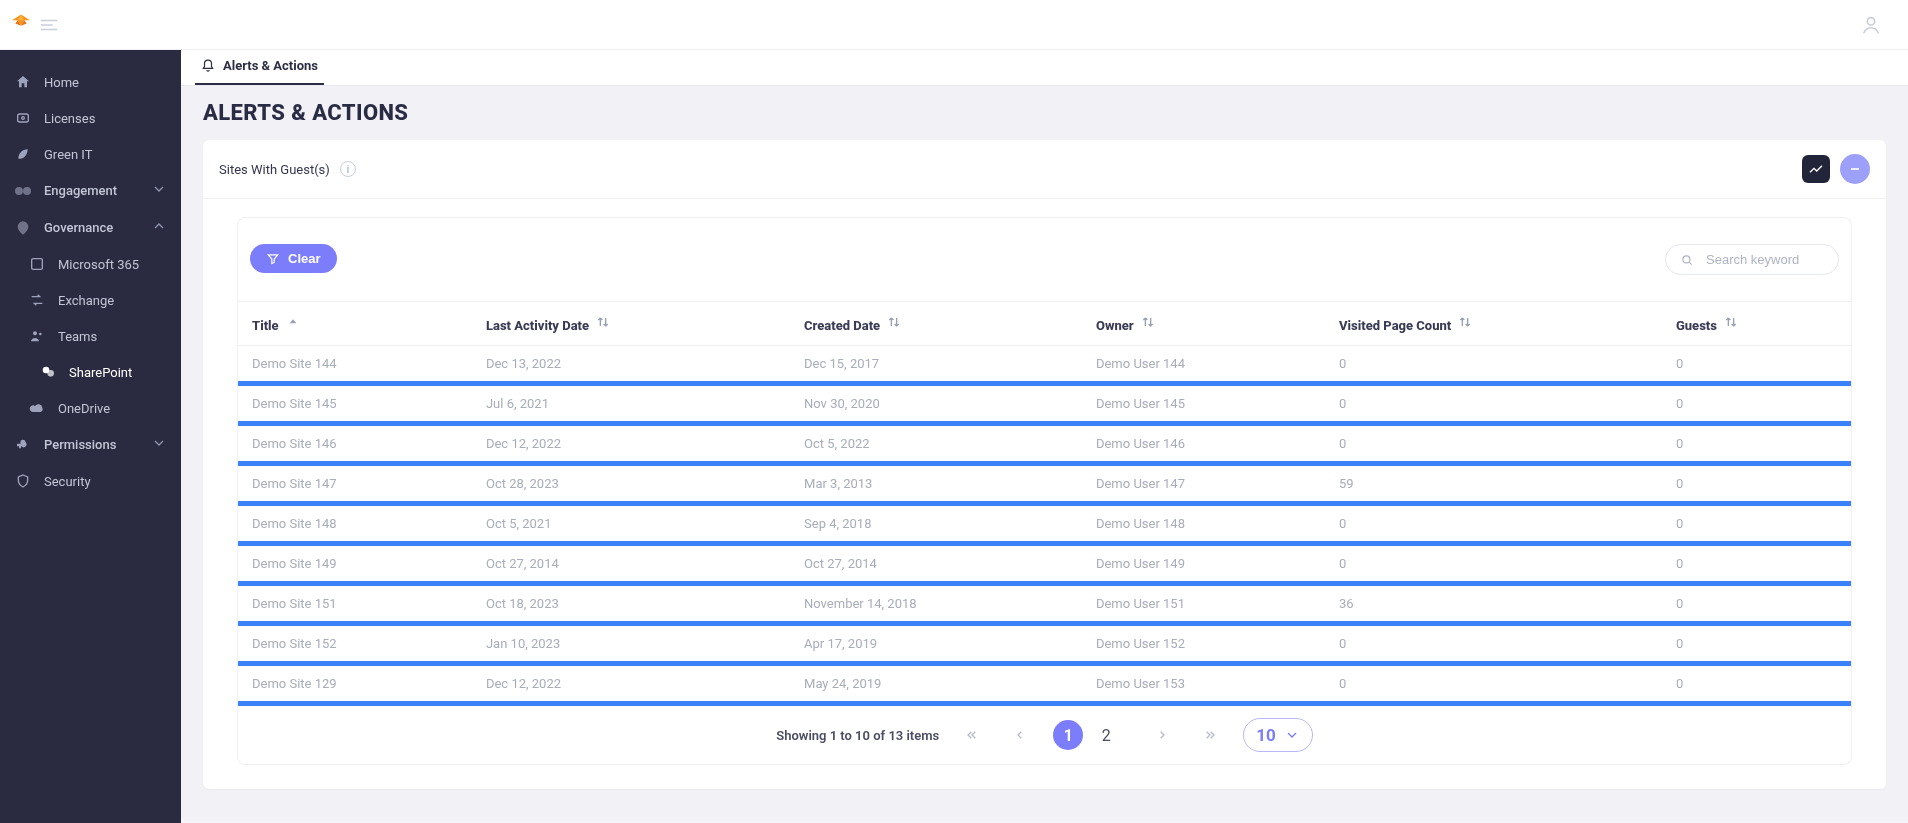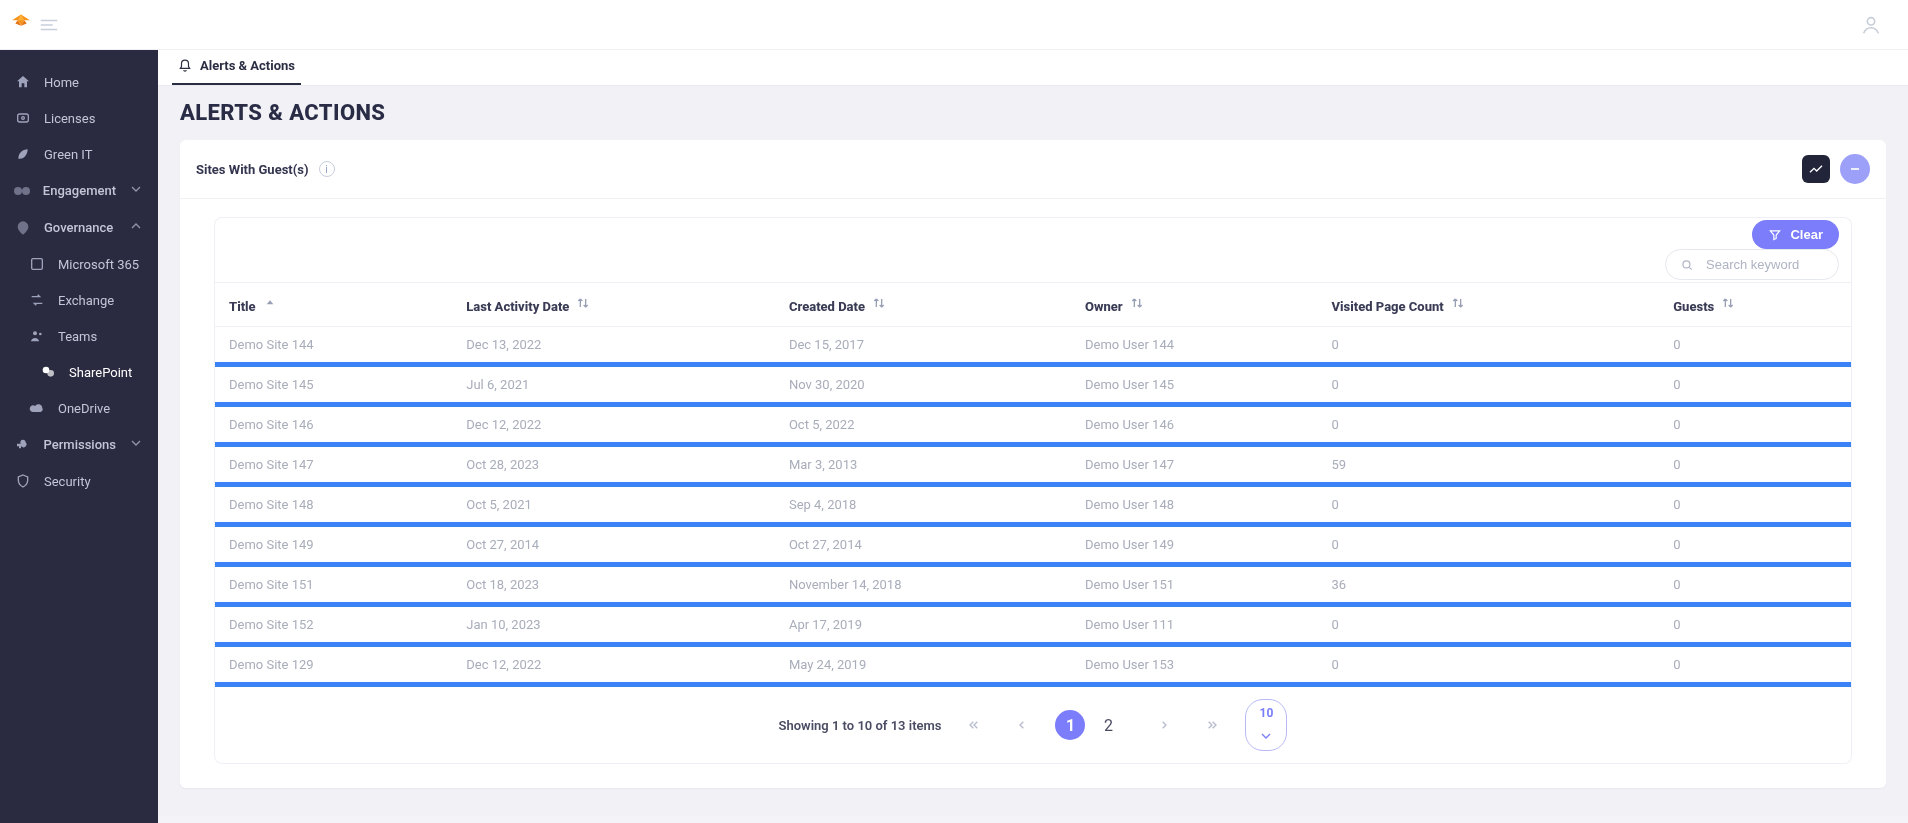--- a/index.html
+++ b/index.html
@@ -21,21 +21,21 @@
   .topbar{position:relative;height:50px;background:#ffffff;display:flex;align-items:center;padding:0 26px 0 8px;border-bottom:1px solid #eef0f4;}
   .logo{display:inline-flex;align-items:center;gap:10px;}
   .logo svg{width:26px;height:26px;}
   .burger svg{width:18px;height:14px;}
   .burger{padding:6px;display:inline-flex;align-items:center;cursor:pointer;}
   .spacer{flex:1;}
   .avatar{width:22px;height:22px;color:#c8cdd7;}
 
   
   .shell{display:flex;min-height:calc(100vh - 50px);}
-  .sidebar{width:158px;background:var(--sidebar);color:#c7c9d6;font-size:13px;}
+  .sidebar{width:181px;background:var(--sidebar);color:#c7c9d6;font-size:13px;}
   .nav{list-style:none;margin:0;padding:14px 0;}
   .nav li{display:flex;align-items:center;gap:12px;padding:9px 14px;cursor:pointer;color:#c3c6d6;}
   .nav li .glyph{width:18px;height:18px;display:inline-flex;align-items:center;justify-content:center;color:#9ea3bb;}
   .nav li .chev{margin-left:auto;color:#8f93ad;}
   .nav li.sub{padding-left:28px;}
   .nav li.active{color:#ffffff;padding-left:39px;}
   .nav li.active .glyph{color:#ffffff;}
   .nav li.section{font-weight:500;}
 
   
@@ -43,48 +43,48 @@
   .tabbar{background:#ffffff;border-bottom:1px solid #e9e9f1;padding:0 14px;display:flex;align-items:flex-end;height:36px;}
   .tab{display:inline-flex;align-items:center;gap:8px;padding:8px 6px 10px 6px;border-bottom:2px solid var(--text);color:var(--text);font-size:13px;font-weight:700;}
   .tab .bell{width:14px;height:14px;color:var(--text);}
 
   .page-title{padding:14px 22px;background:#f1f1f6;border-bottom:1px solid transparent;}
   .page-title h1{margin:0;font-size:22px;letter-spacing:.4px;font-weight:800;color:#2a2c46;}
 
   .content{padding:0 22px 28px 22px;background:#f1f1f6;}
   .card{background:#ffffff;border-radius:6px;box-shadow:0 1px 2px rgba(20,20,43,.04);}
   .card-head{display:flex;align-items:center;gap:10px;padding:14px 16px;border-bottom:1px solid #f0f1f5;}
-  .card-head .title{font-size:13px;font-weight:700;color:#34364f;text-align:right;}
+  .card-head .title{font-size:13px;font-weight:400;color:#34364f;text-align:right;}
   .info-badge{width:16px;height:16px;border:1px solid #c8cee0;border-radius:50%;display:inline-flex;align-items:center;justify-content:center;font-size:10px;color:#8fa0c2;}
   .card-head .right{margin-left:auto;display:flex;align-items:center;gap:10px;}
   .mini-icon{width:28px;height:28px;border-radius:6px;background:#22243a;display:inline-flex;align-items:center;justify-content:center;color:#fff;}
   .collapse-btn{width:30px;height:30px;border-radius:50%;background:#9da0f8;display:inline-flex;align-items:center;justify-content:center;color:#fff;}
 
   .inner{padding:18px 34px 24px 34px;}
-  .toolbar{display:flex;align-items:flex-end;justify-content:space-between;border:1px solid #eef0f5;border-bottom:none;border-top-left-radius:8px;border-top-right-radius:8px;padding:2px 12px;flex-direction:column;}
+  .toolbar{display:flex;align-items:flex-start;justify-content:space-between;border:1px solid #eef0f5;border-bottom:none;border-top-left-radius:8px;border-top-right-radius:8px;padding:26px 12px;}
   .clear-btn{display:inline-flex;align-items:center;gap:8px;background:var(--accent);color:#fff;border:none;border-radius:18px;padding:7px 16px;font-weight:700;font-size:13px;cursor:pointer;}
   .clear-btn svg{width:14px;height:14px;}
   .search{display:inline-flex;align-items:center;gap:10px;border:1px solid #e6e8ef;border-radius:18px;padding:6px 14px;min-width:170px;color:#aeb4c3;}
   .search input{border:none;outline:none;font-size:13px;color:#4a4d63;background:transparent;width:120px;}
   .search input::placeholder{color:#aeb4c3;}
   .search svg{width:14px;height:14px;color:#aeb4c3;}
 
   table{width:100%;border-collapse:collapse;}
   thead th{background:#ffffff;border-top:1px solid #eef0f5;border-bottom:1px solid #eef0f5;padding:12px 14px;text-align:left;color:#3a3c56;font-size:13px;font-weight:800;}
   thead th .sort{display:inline-flex;align-items:center;gap:6px;color:#99a0b5;margin-left:6px;}
   tbody td{padding:10px 14px;border-bottom:5px solid #3b82f6;color:#a8adba;font-size:13px;}
   tbody tr:first-child td{border-top:none;}
   .table-wrap{border:1px solid #eef0f5;border-top:none;border-bottom-left-radius:8px;border-bottom-right-radius:8px;}
 
   .pager{display:flex;align-items:center;gap:18px;justify-content:center;padding:12px 8px;}
   .pager .info{color:#4a4d63;font-size:13px;font-weight:600;}
   .pg-btn{width:30px;height:30px;border-radius:50%;display:inline-flex;align-items:center;justify-content:center;color:#b6bccd;cursor:pointer;}
   .pg-btn.num{color:#4a4d63;}
   .pg-btn.active{background:var(--accent);color:#fff;font-weight:700;}
-  .page-size{border:1px solid #b7b9f6;border-radius:18px;padding:6px 12px;display:inline-flex;align-items:center;gap:8px;color:var(--accent);font-weight:700;font-size:12px;cursor:pointer;flex-direction:column;}
+  .page-size{border:1px solid #b7b9f6;border-radius:18px;padding:6px 12px;display:inline-flex;align-items:center;gap:8px;color:var(--accent);font-weight:700;font-size:17px;cursor:pointer;}
 
   
   .ic{width:16px;height:16px;}
 </style>
 </head>
 <body>
 
 <div class="topbar">
   <span class="logo">
     <svg viewBox="0 0 64 64" aria-hidden="true">
@@ -367,21 +367,21 @@
                     <td>Oct 18, 2023</td>
                     <td>November 14, 2018</td>
                     <td>Demo User 151</td>
                     <td>36</td>
                     <td>0</td>
                   </tr>
                   <tr>
                     <td>Demo Site 152</td>
                     <td>Jan 10, 2023</td>
                     <td>Apr 17, 2019</td>
-                    <td>Demo User 111</td>
+                    <td>Demo User 152</td>
                     <td>0</td>
                     <td>0</td>
                   </tr>
                   <tr>
                     <td>Demo Site 129</td>
                     <td>Dec 12, 2022</td>
                     <td>May 24, 2019</td>
                     <td>Demo User 153</td>
                     <td>0</td>
                     <td>0</td>

